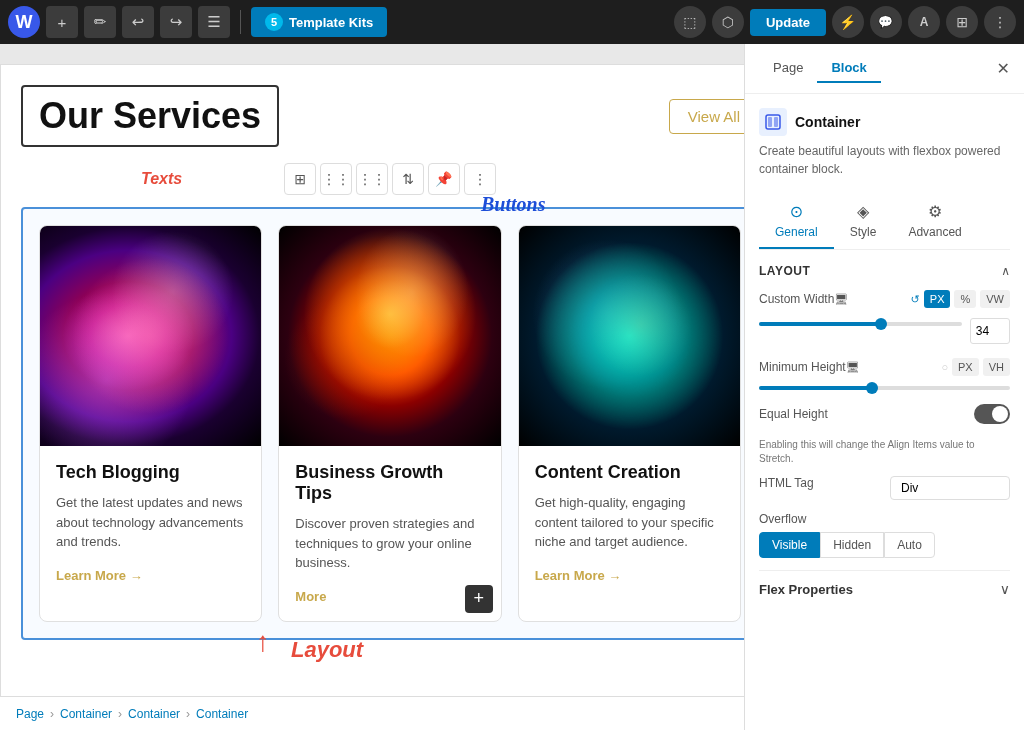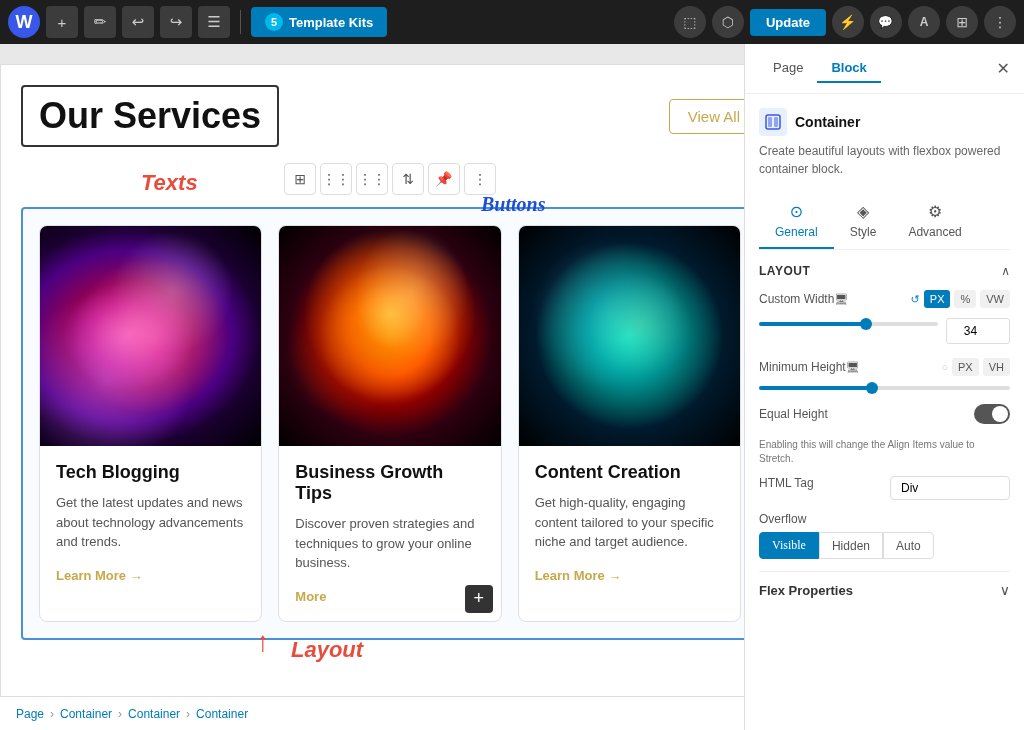--- a/index.html
+++ b/index.html
@@ -39,21 +39,21 @@
     .canvas-inner { background: white; margin: 20px auto; width: 780px; min-height: 650px; padding: 20px; border: 1px solid #ddd; position: relative; }
 
     
     .canvas-header { display: flex; align-items: center; justify-content: space-between; margin-bottom: 16px; }
     .our-services-box {
       border: 2px solid #333; border-radius: 4px; padding: 8px 16px; display: inline-block;
     }
     .our-services-text { font-size: 36px; font-weight: 800; color: #111; }
 
     
-    .annotation-texts { position: absolute; top: 105px; left: 140px; color: #e74c3c; font-size: 22px; font-weight: bold; font-style: italic; }
+    .annotation-texts { position: absolute; top: 105px; left: 140px; color: #e74c3c; font-size: 16px; font-weight: bold; font-style: italic; }
     .annotation-buttons { position: absolute; top: 128px; left: 480px; color: #1d4ed8; font-size: 20px; font-weight: bold; font-style: italic; font-family: Liberation Serif, serif; }
     .annotation-layout { position: absolute; bottom: 50px; left: 290px; color: #e74c3c; font-size: 22px; font-weight: bold; font-style: italic; }
 
     .view-all-btn {
       background: transparent; color: #c8a84b; border: 1px solid #c8a84b; border-radius: 4px; padding: 8px 18px; font-size: 15px; cursor: pointer;
     }
 
     
     .block-toolbar {
       display: flex; align-items: center; gap: 4px; margin-bottom: 12px; justify-content: center;
@@ -154,42 +154,42 @@
     
     .section-header { display: flex; justify-content: space-between; align-items: center; margin-bottom: 12px; }
     .section-title { font-size: 12px; font-weight: 700; color: #333; text-transform: uppercase; letter-spacing: 0.5px; }
     .section-chevron { font-size: 12px; color: #555; cursor: pointer; }
 
     .prop-row { display: flex; align-items: center; justify-content: space-between; margin-bottom: 10px; }
     .prop-label { font-size: 12px; color: #555; display: flex; align-items: center; }
     .prop-right { display: flex; align-items: center; gap: 4px; }
     .unit-btn { background: #f0f0f0; border: none; border-radius: 3px; padding: 3px 6px; font-size: 11px; cursor: pointer; color: #555; }
     .unit-btn.active { background: #007cba; color: white; }
-    .prop-input { width: 64px; height: 26px; border: 1px solid #ddd; border-radius: 3px; text-align: center; font-size: 12px; }
+    .prop-input { width: 40px; height: 26px; border: 1px solid #ddd; border-radius: 3px; text-align: center; font-size: 12px; }
 
     .slider-track { width: 100%; height: 4px; background: #ddd; border-radius: 2px; margin-bottom: 14px; position: relative; }
     .slider-fill { height: 100%; background: #007cba; border-radius: 2px; }
     .slider-thumb { width: 12px; height: 12px; background: #007cba; border-radius: 50%; position: absolute; top: -4px; cursor: pointer; }
 
     .toggle-switch {
       width: 36px; height: 20px; background: #555; border-radius: 10px; position: relative; cursor: pointer; display: flex; align-items: center;
     }
     .toggle-knob { width: 16px; height: 16px; background: white; border-radius: 50%; position: absolute; right: 2px; }
     .equal-height-row { display: flex; justify-content: space-between; align-items: center; margin-bottom: 14px; }
     .equal-height-desc { font-size: 10px; color: #777; line-height: 1.4; margin-bottom: 10px; }
 
     .html-tag-row { display: flex; justify-content: space-between; align-items: flex-start; margin-bottom: 12px; }
     .html-tag-select { background: white; border: 1px solid #ddd; border-radius: 4px; padding: 4px 10px; font-size: 12px; cursor: pointer; appearance: none; width: 120px; }
 
     .overflow-label { font-size: 12px; color: #555; margin-bottom: 6px; }
     .overflow-btns { display: flex; gap: 0; }
     .overflow-btn {
       padding: 5px 12px; font-size: 12px; border: 1px solid #ddd; cursor: pointer; background: white; color: #555;
     }
-    .overflow-btn:first-child { border-radius: 4px 0 0 4px; font-family: Liberation Serif, serif; }
+    .overflow-btn:first-child { border-radius: 4px 0 0 4px; }
     .overflow-btn:last-child { border-radius: 0 4px 4px 0; }
     .overflow-btn.active { background: #007cba; color: white; border-color: #007cba; }
 
     .flex-props-row { display: flex; justify-content: space-between; align-items: center; padding: 10px 0; border-top: 1px solid #eee; cursor: pointer; }
     .flex-props-label { font-size: 13px; font-weight: 600; color: #333; }
 
     
     .bottom-bar { position: absolute; bottom: 0; left: 0; width: 818px; background: white; border-top: 1px solid #ddd; padding: 8px 16px; font-size: 12px; color: #555; display: flex; align-items: center; gap: 6px; height: 34px; }
   </style>
 </head>

